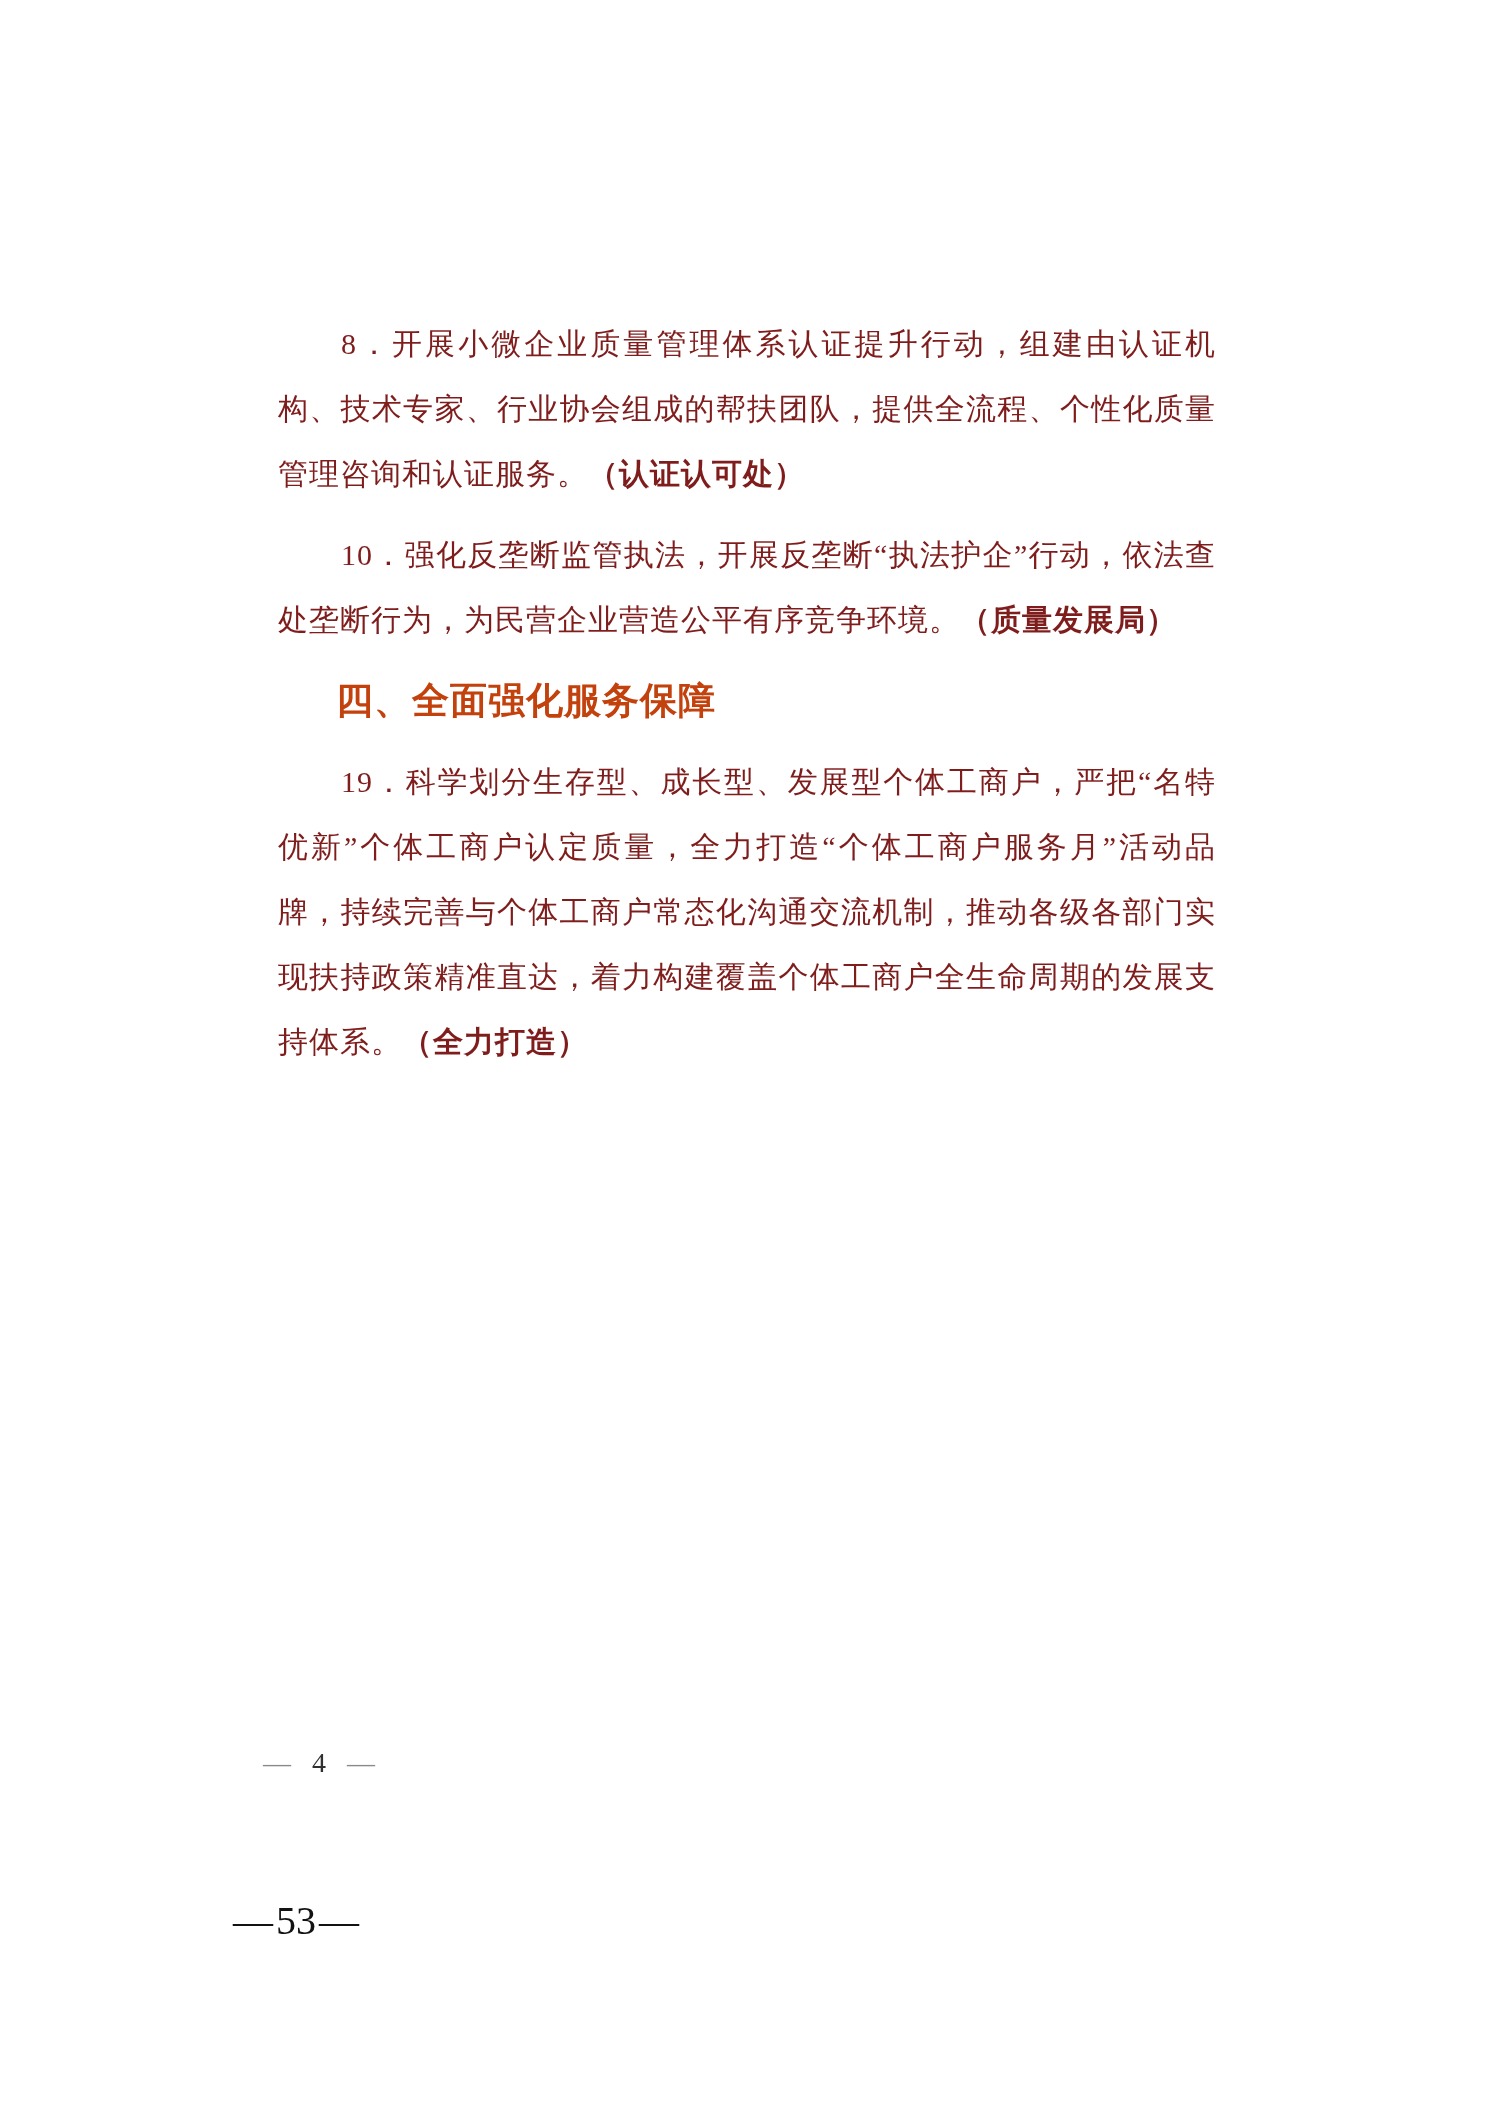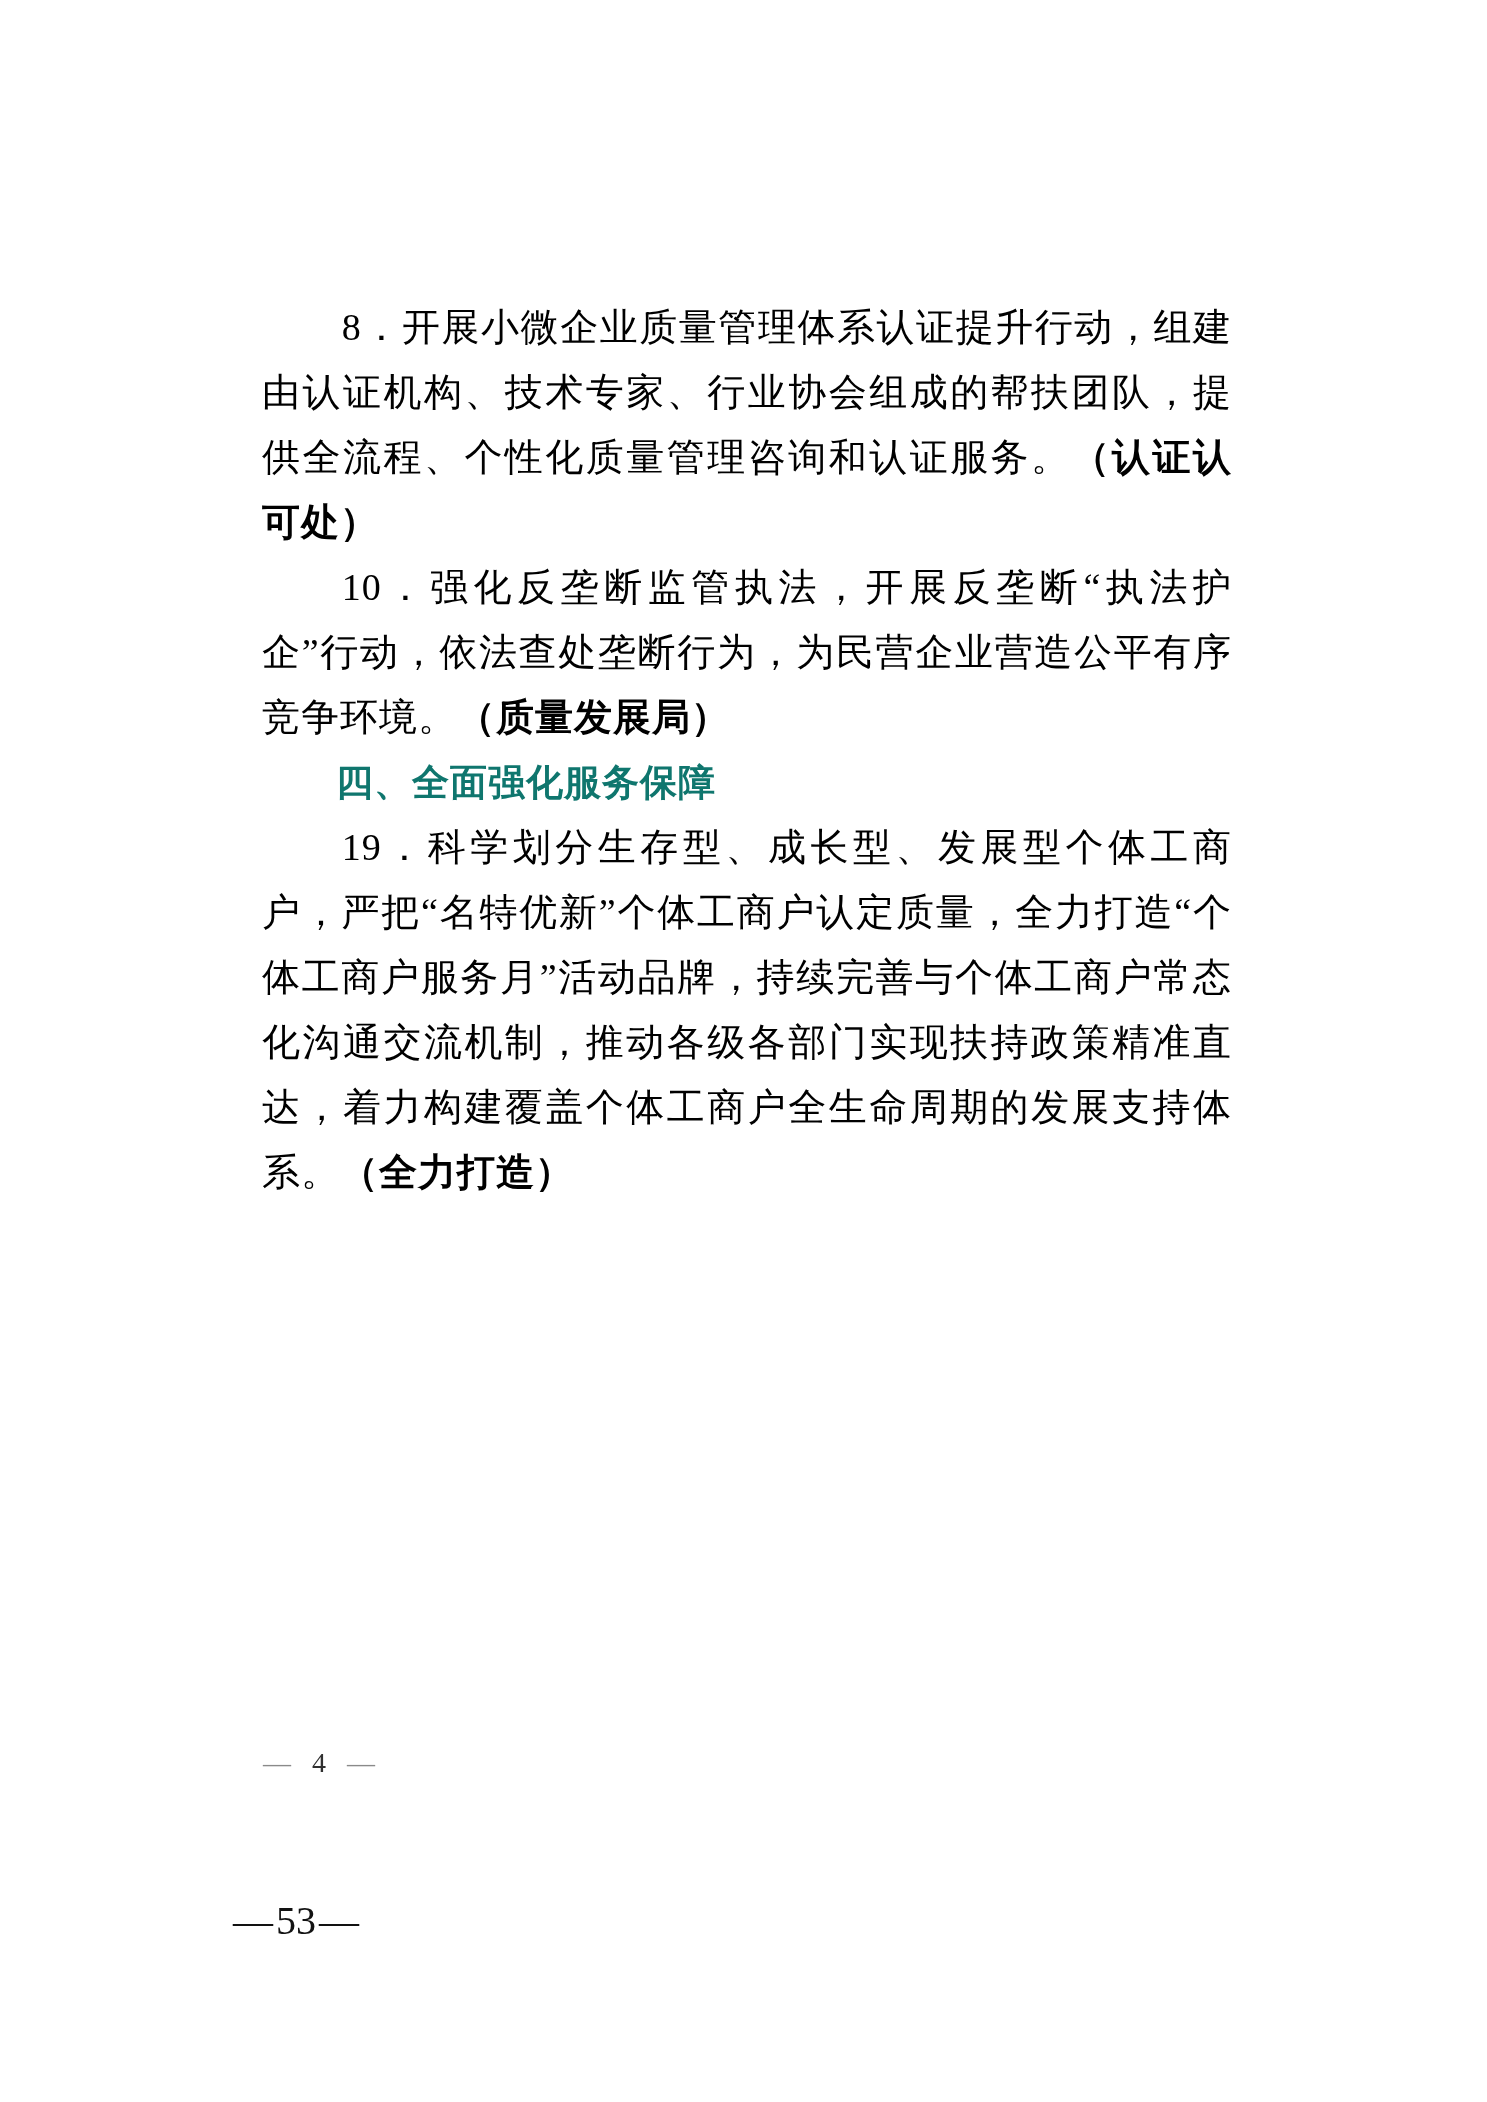--- a/index.html
+++ b/index.html
@@ -16,42 +16,42 @@
     font-family: "Liberation Serif", serif;
   }
   .content {
     position: absolute;
     left: 262px;
     top: 295px;
     width: 970px;
     color: #1f1f1f;
   }
   .para {
-    margin: 0;
-    font-size: 38px;
+    margin: 16px;
+    font-size: 30px;
     line-height: 65px;
     text-align: justify;
     text-indent: 2.1em;
     letter-spacing: 1px;
-    color: #000000;
+    color: #7f1d1d;
   }
   .dept {
     font-weight: 700;
     font-family: "Liberation Sans", sans-serif;
     letter-spacing: 1px;
   }
   .section-heading {
     margin: 0;
     font-size: 37px;
     line-height: 65px;
     font-weight: 700;
     font-family: "Liberation Sans", sans-serif;
     text-indent: 2.0em;
     letter-spacing: 1px;
-    color: #0f766e;
+    color: #c2410c;
   }
   .page-num-inner {
     position: absolute;
     left: 263px;
     top: 1745px;
     width: 112px;
     height: 36px;
     display: flex;
     justify-content: space-between;
     align-items: center;

